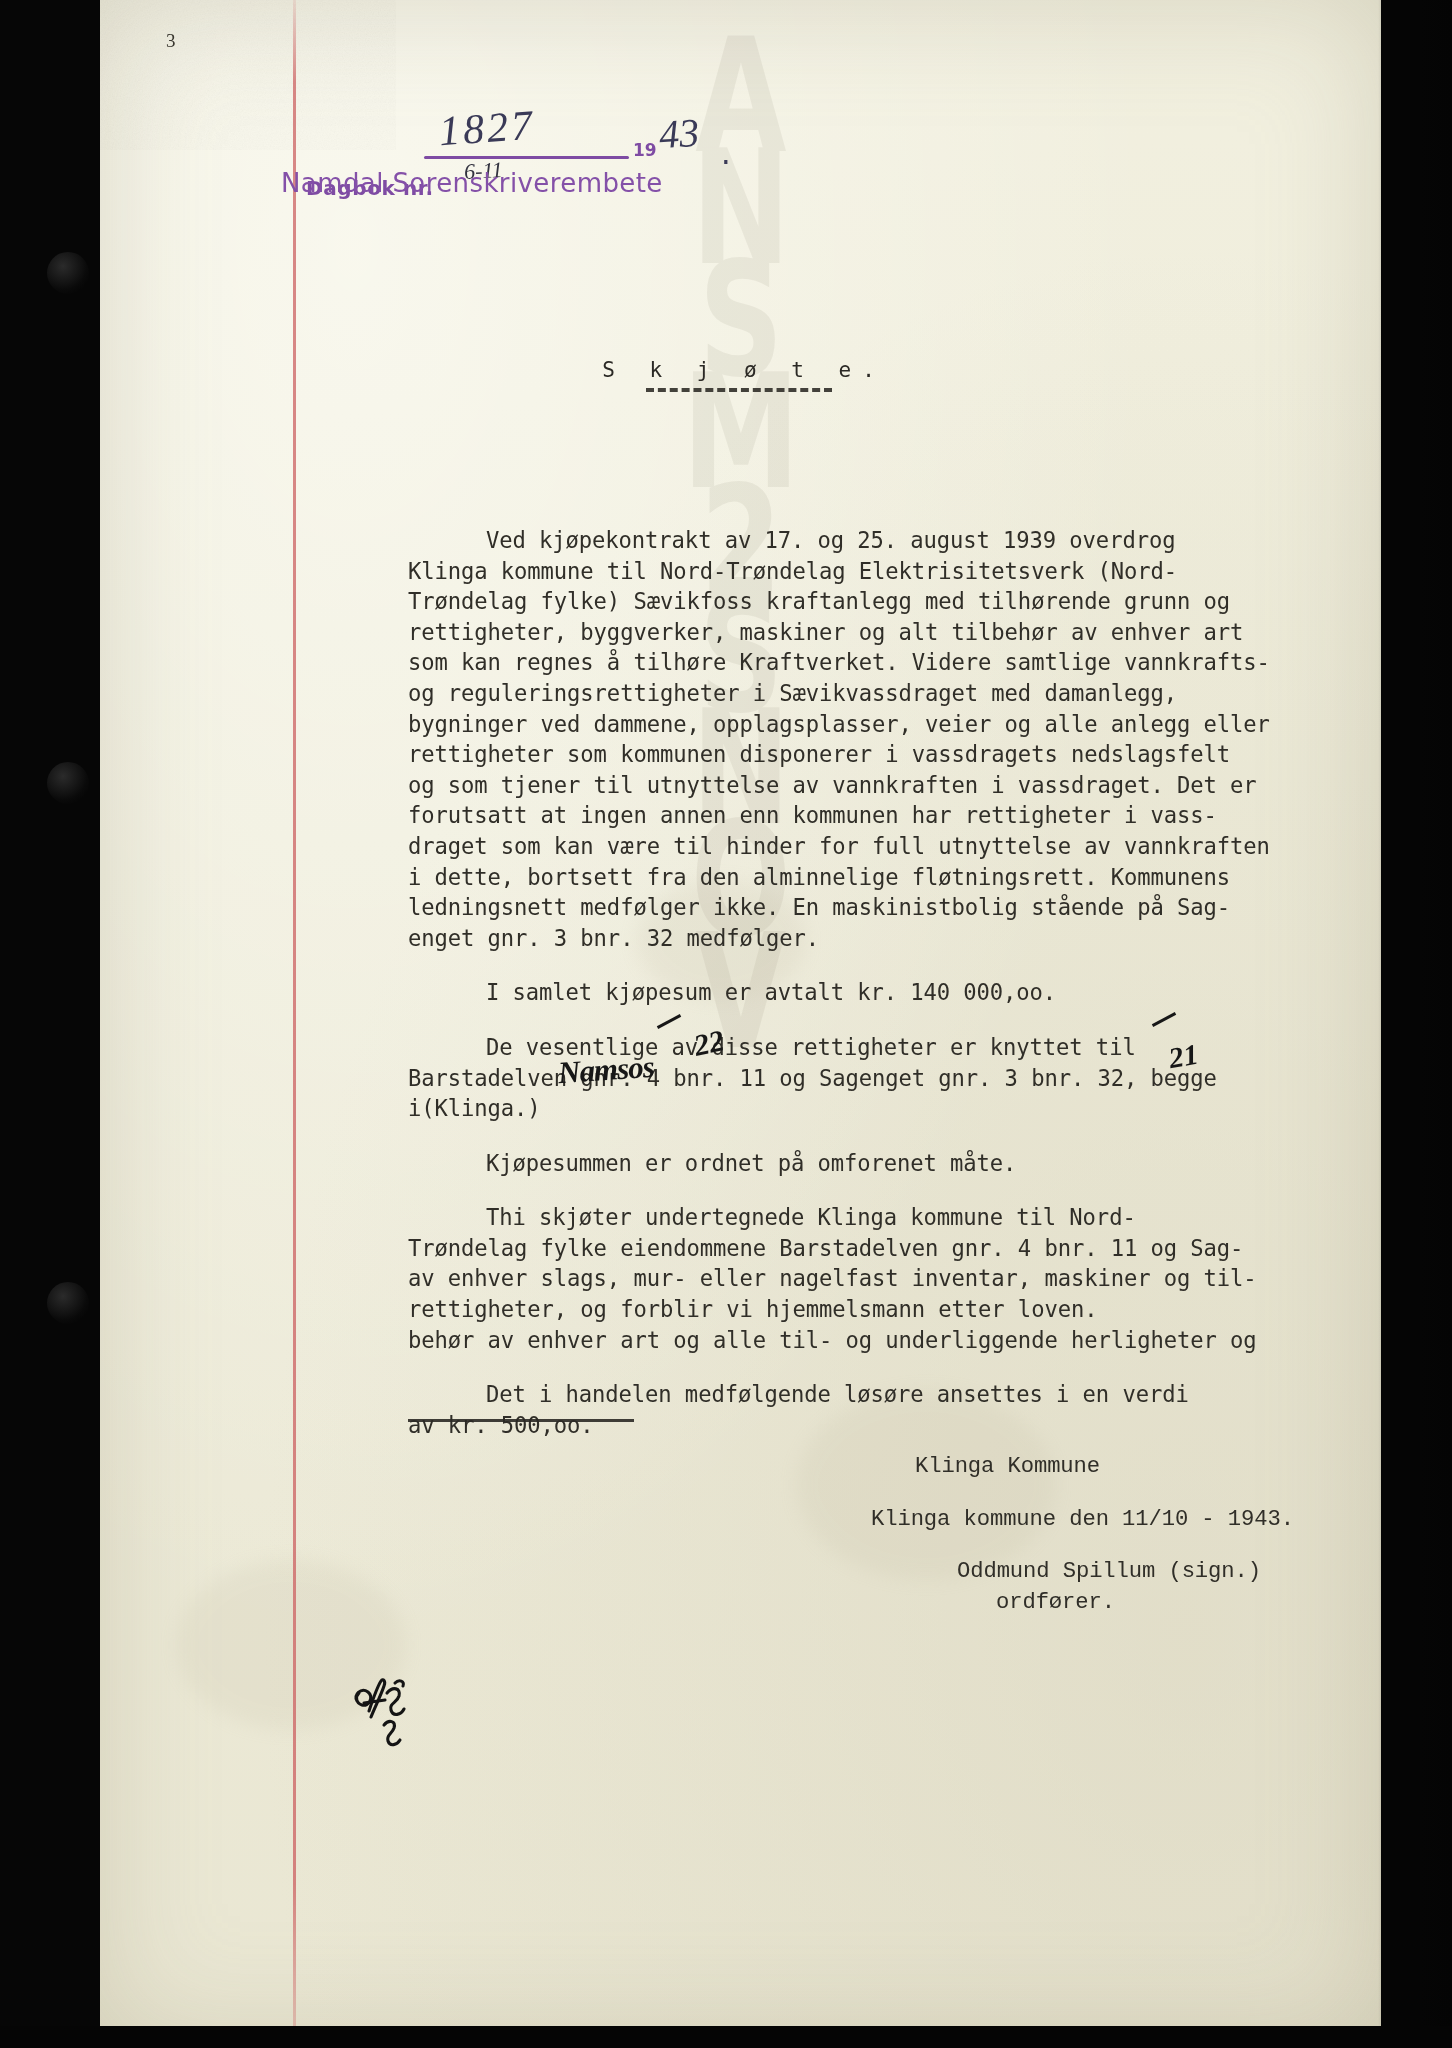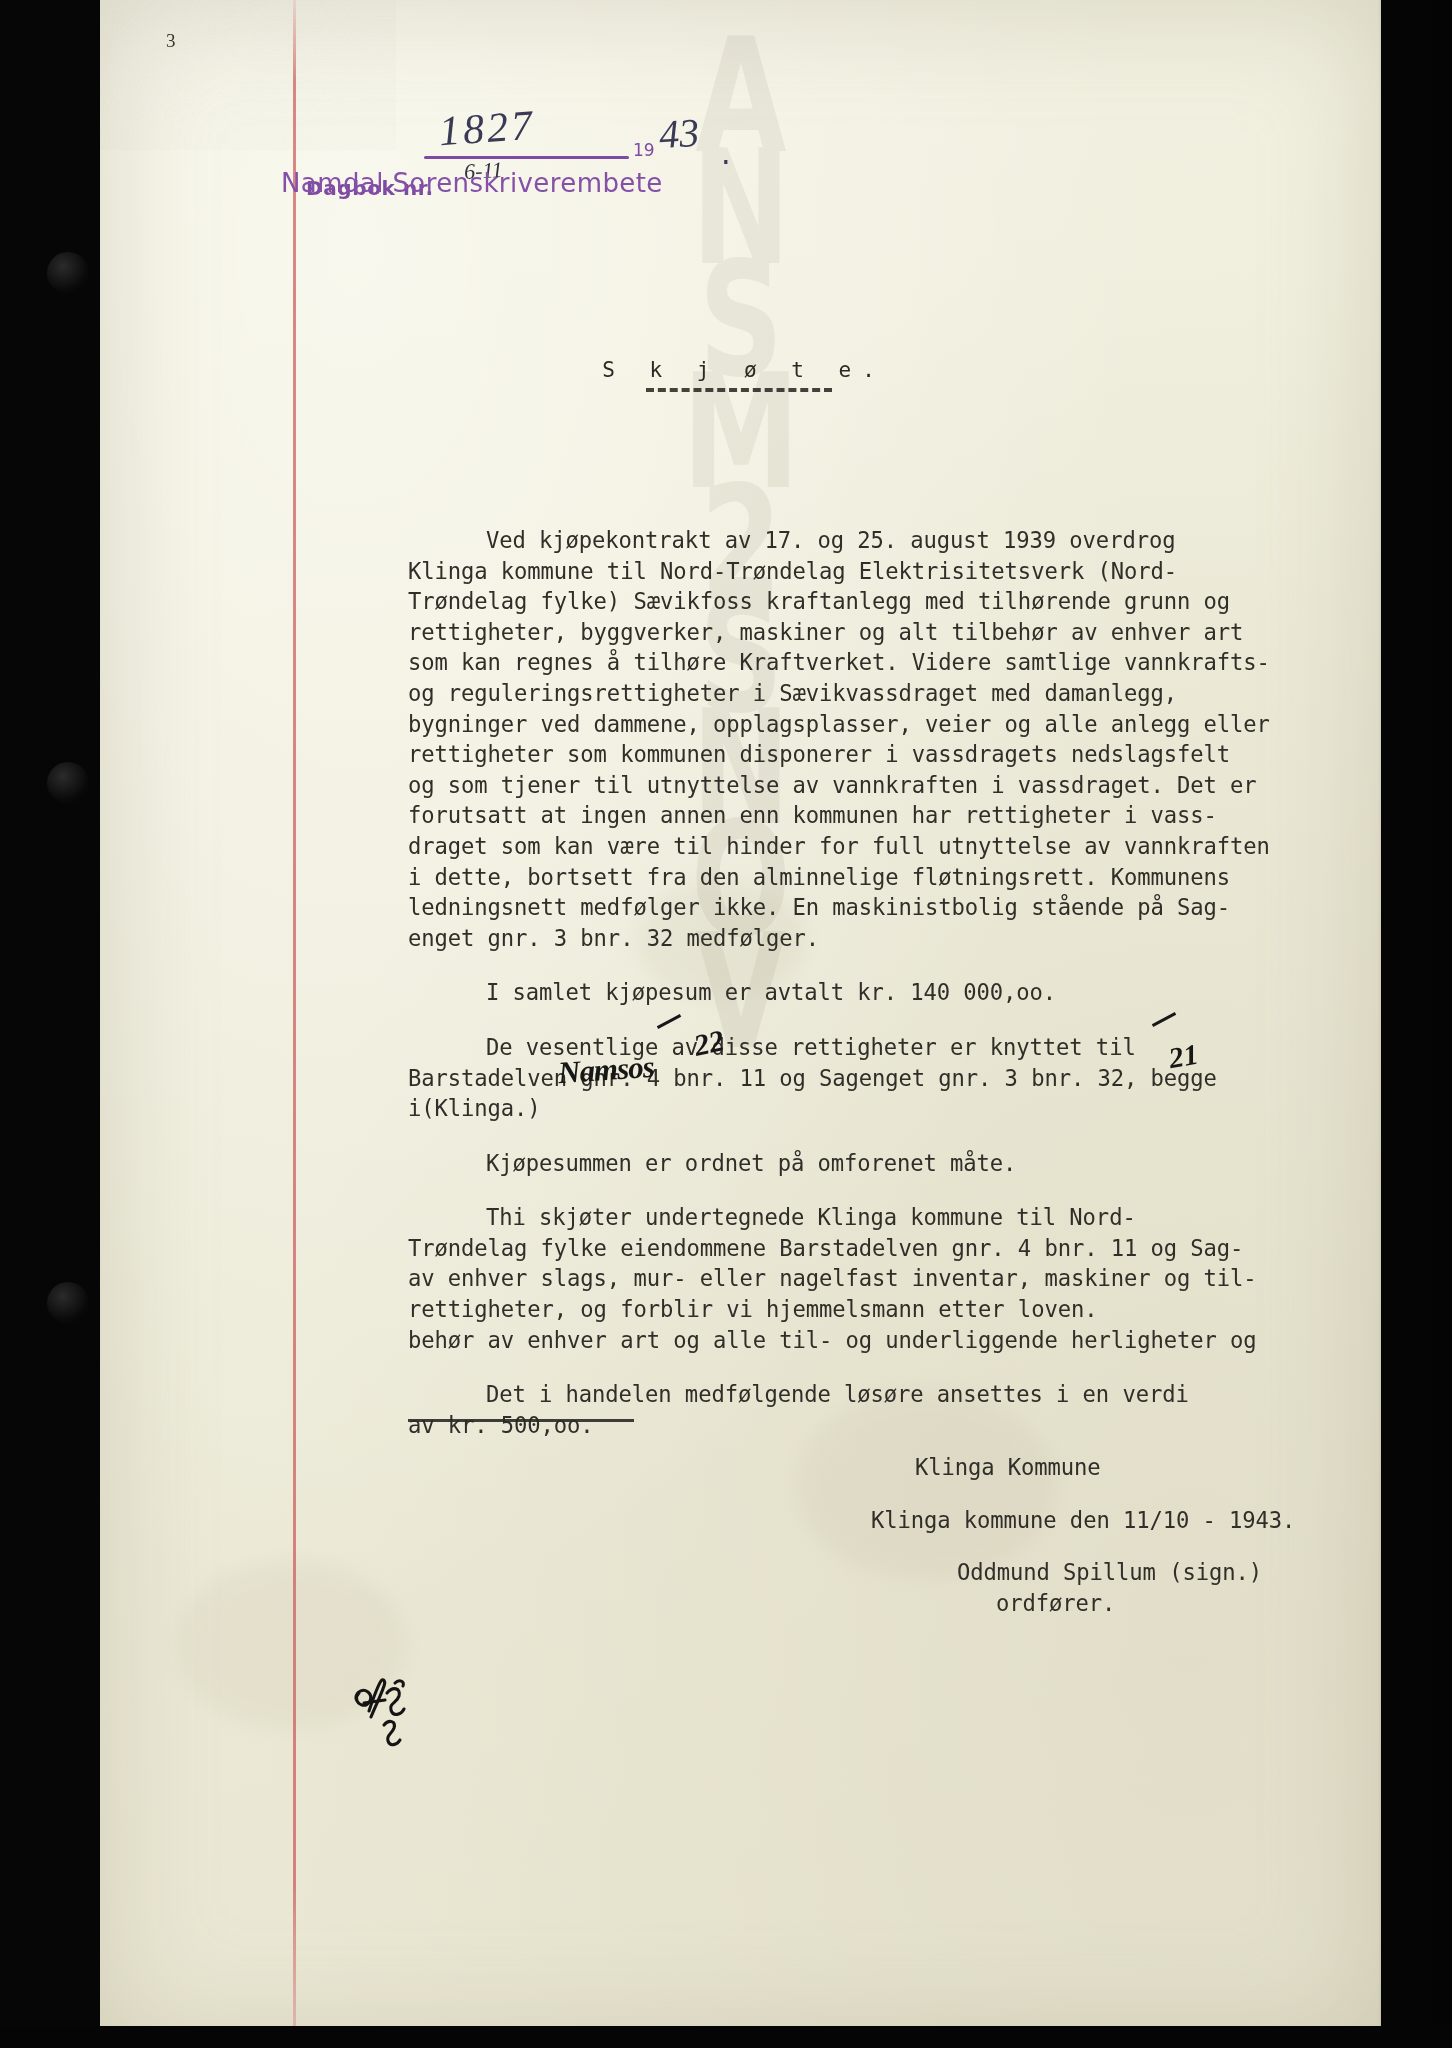--- a/index.html
+++ b/index.html
@@ -42,21 +42,21 @@
   #stamp{position:absolute;left:210px;top:118px;width:640px;color:#7b4a9e;}
   #stamp .row1{position:relative;height:44px;}
   #dagbok-label{position:absolute;left:0;top:14px;font-family:"DejaVu Sans",sans-serif;
     font-size:20px;font-weight:700;letter-spacing:.6px;color:#7e4ba3;margin-top:44px;}
   #dagbok-rule{position:absolute;left:118px;top:38px;width:205px;height:3px;background:#7e4ba3;border-radius:2px;}
   #dagbok-no{position:absolute;left:133px;top:-14px;font-family:"Liberation Serif",serif;
     font-size:42px;font-style:italic;color:#3a3a57;letter-spacing:3px;transform:rotate(-4deg);}
   #dagbok-sub{position:absolute;left:158px;top:40px;font-family:"Liberation Serif",serif;
     font-size:22px;font-style:italic;color:#32323f;transform:rotate(-3deg);}
   #yr-19{position:absolute;left:327px;top:22px;font-family:"DejaVu Sans",sans-serif;
-    font-size:17px;font-weight:400;color:#7e4ba3;}
+    font-size:17px;font-weight:700;color:#7e4ba3;}
   #yr-43{position:absolute;left:353px;top:-8px;font-family:"Liberation Serif",serif;
     font-size:40px;font-style:italic;color:#3a3a57;transform:rotate(-4deg);}
   #yr-dot{position:absolute;left:412px;top:22px;font-size:26px;color:#3a3a57;}
   #office{position:absolute;left:-25px;top:50px;font-family:"DejaVu Sans",sans-serif;
     font-size:26px;font-weight:500;letter-spacing:.4px;color:#8450a8;}
 
   
   #title-wrap{position:absolute;left:0;top:358px;width:1285px;text-align:center;}
   #title{display:inline-block;font-family:"DejaVu Sans Mono",monospace;font-size:21px;
     letter-spacing:11px;color:#2b2925;text-indent:11px;}
@@ -64,21 +64,21 @@
 
   
   #body{position:absolute;left:312px;top:481px;width:1000px;margin-top:44px;}
   .para{margin:0 0 24px 0;}
   .line{font-family:"DejaVu Sans Mono",monospace;font-size:22.2px;line-height:30.6px;
     color:#302e28;white-space:pre;letter-spacing:-0.1px;}
   .indent{padding-left:78px;}
 
   
   #sig{position:absolute;left:775px;top:1452px;width:560px;}
-  #sig .line{font-size:22.2px;line-height:30.6px;}
+  #sig .line{font-size:22.2px;line-height:30.6px;font-family:Liberation Mono, monospace;}
   .sp1{padding-left:44px;}
   .sp2{padding-left:0px;}
   .sp3{padding-left:86px;}
   .sp4{padding-left:125px;}
 
   
   #losore-underline{position:absolute;left:312px;top:1419px;width:226px;height:0;
     border-top:3.5px solid #2b2925;opacity:.9;}
 
   

